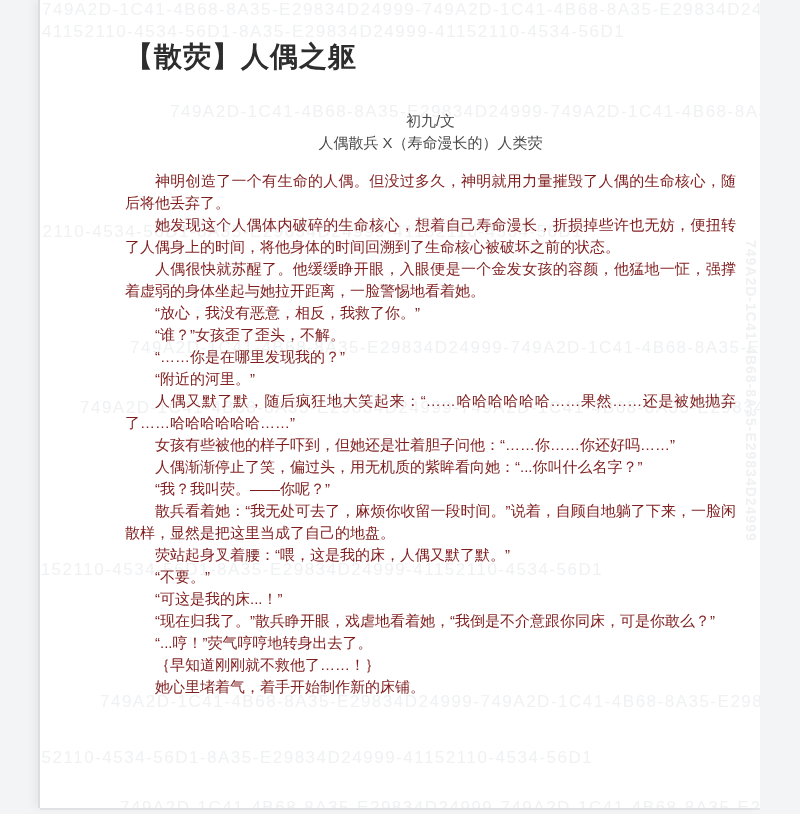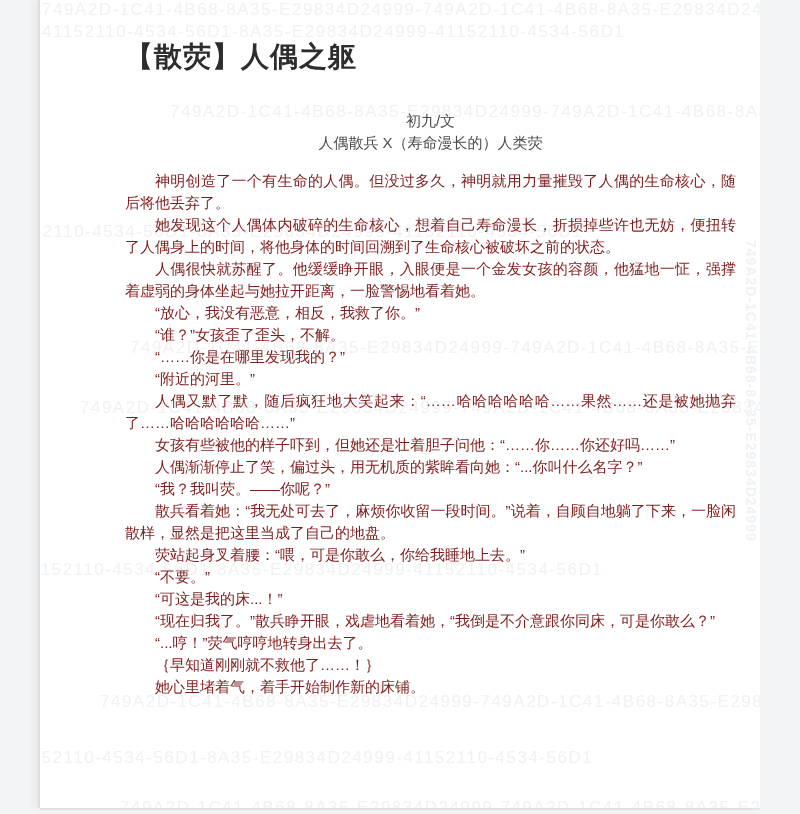--- a/index.html
+++ b/index.html
@@ -104,21 +104,21 @@
         <p>人偶很快就苏醒了。他缓缓睁开眼，入眼便是一个金发女孩的容颜，他猛地一怔，强撑着虚弱的身体坐起与她拉开距离，一脸警惕地看着她。</p>
         <p>“放心，我没有恶意，相反，我救了你。”</p>
         <p>“谁？”女孩歪了歪头，不解。</p>
         <p>“……你是在哪里发现我的？”</p>
         <p>“附近的河里。”</p>
         <p>人偶又默了默，随后疯狂地大笑起来：“……哈哈哈哈哈哈……果然……还是被她抛弃了……哈哈哈哈哈哈……”</p>
         <p>女孩有些被他的样子吓到，但她还是壮着胆子问他：“……你……你还好吗……”</p>
         <p>人偶渐渐停止了笑，偏过头，用无机质的紫眸看向她：“...你叫什么名字？”</p>
         <p>“我？我叫荧。——你呢？”</p>
         <p>散兵看着她：“我无处可去了，麻烦你收留一段时间。”说着，自顾自地躺了下来，一脸闲散样，显然是把这里当成了自己的地盘。</p>
-        <p>荧站起身叉着腰：“喂，可是你敢么，你给我睡地上去。”</p>
+        <p>荧站起身叉着腰：“喂，这是我的床，人偶又默了默。”</p>
         <p>“不要。”</p>
         <p>“可这是我的床...！”</p>
         <p>“现在归我了。”散兵睁开眼，戏虐地看着她，“我倒是不介意跟你同床，可是你敢么？”</p>
         <p>“...哼！”荧气哼哼地转身出去了。</p>
         <p>｛早知道刚刚就不救他了……！｝</p>
         <p>她心里堵着气，着手开始制作新的床铺。</p>
       </div>
     </div>
   </div>
 </div>

